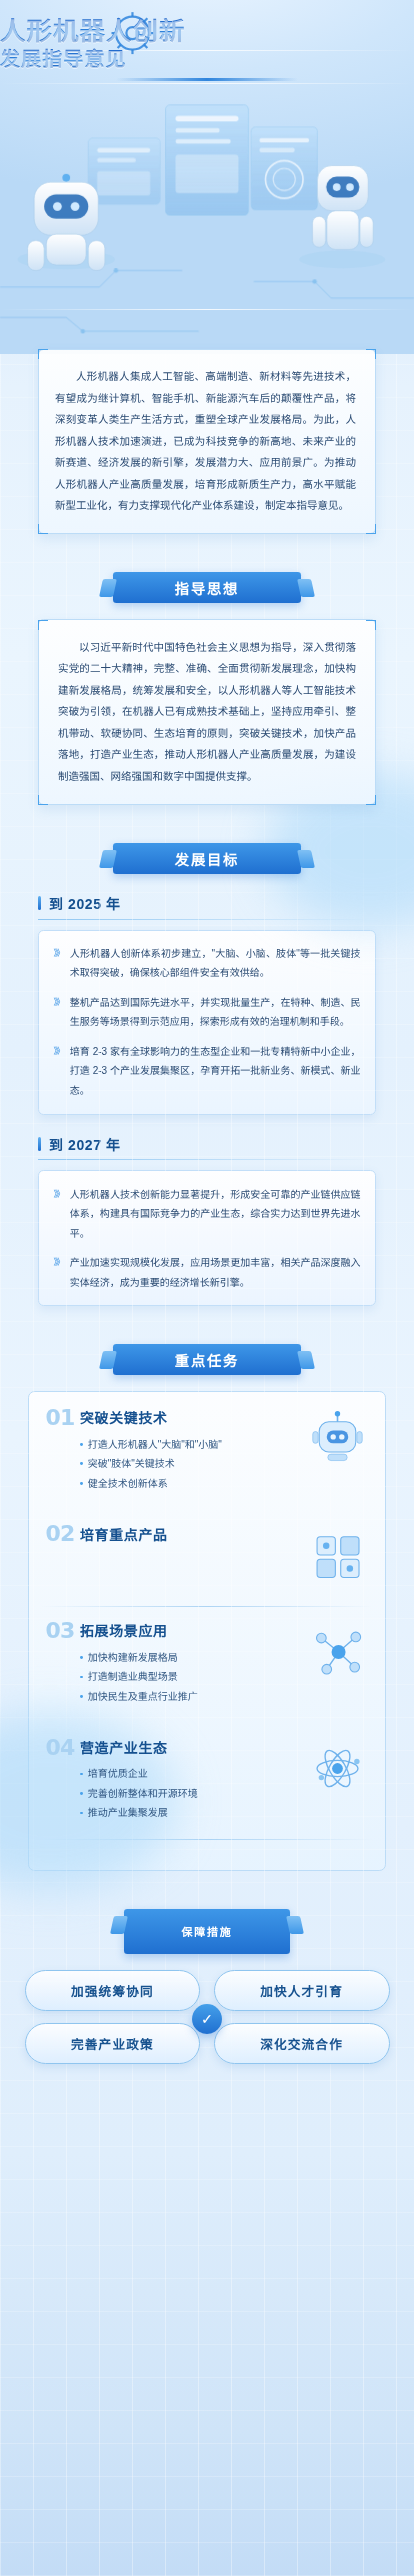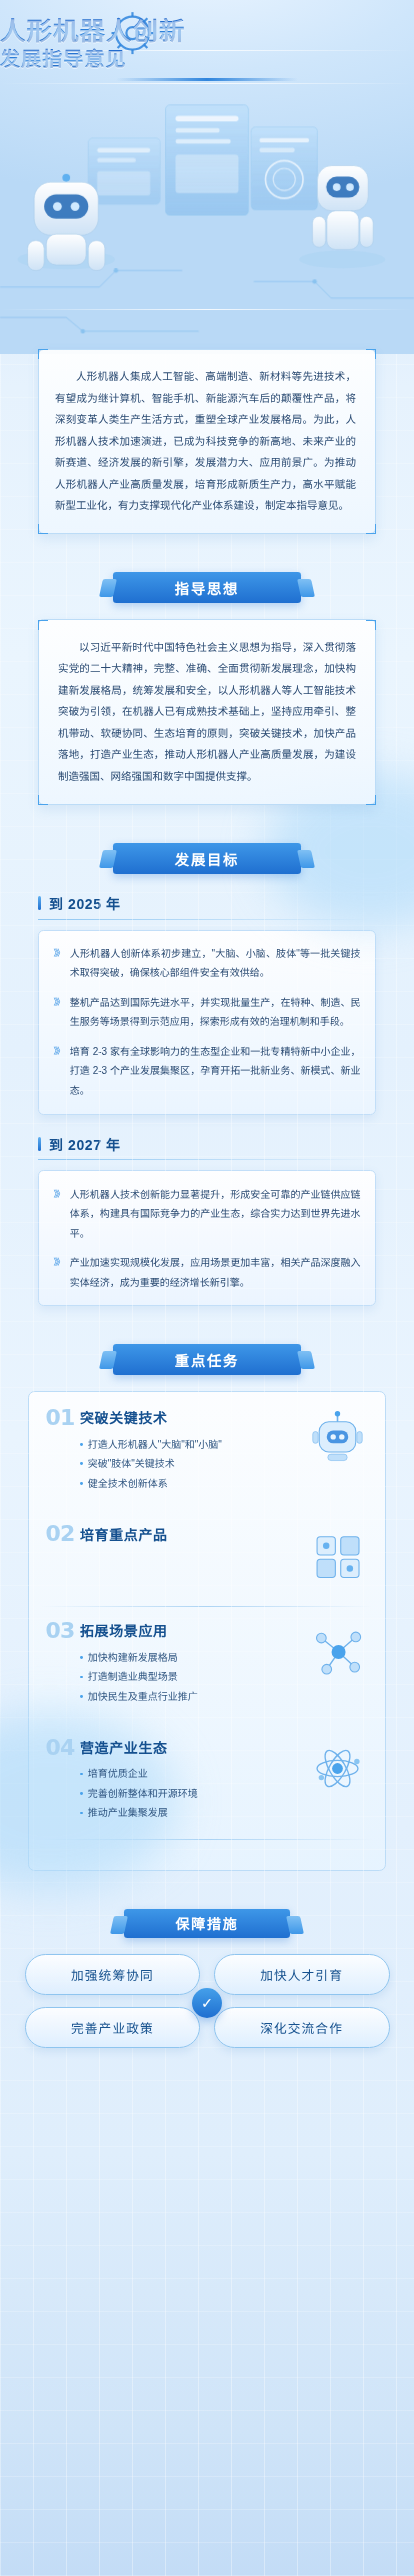--- a/index.html
+++ b/index.html
@@ -107,22 +107,22 @@
     top: 6.6px;
     width: 14.4px; height: 17.7px;
     background: linear-gradient(180deg, #7fc0f4, #3e97e8);
     border-radius: 2.2px;
   }
   .ribbon::before { left: -12px; transform: skewX(-12deg); }
   .ribbon::after  { right: -12px; transform: skewX(12deg); }
 
   .ribbon-small {
     width: 166px;
-    height: 29px;
-    font-size: 14px;
+    height: 45px;
+    font-size: 11px;
   }
 
   
   .card {
     position: relative;
     width: 338px;
     margin: 14.4px auto 0;
     padding: 16.6px 19px;
     background: linear-gradient(180deg, rgba(255,255,255,.92), rgba(238,247,255,.92));
     border: 0.6px solid #bcdcf7;
@@ -266,21 +266,21 @@
   .measure {
     height: 41px;
     display: flex;
     align-items: center;
     justify-content: center;
     border-radius: 22px;
     border: 0.6px solid #8fc5ef;
     background: linear-gradient(180deg, rgba(255,255,255,.9), rgba(222,239,255,.9));
     color: #17528f;
     font-size: 12.7px;
-    font-weight: normal;
+    font-weight: bold;
     letter-spacing: 1.1px;
     box-shadow: 0 3.3px 8.8px rgba(60,130,200,.14);
   }
   .check-badge {
     position: absolute;
     width: 30px; height: 30px;
     border-radius: 50%;
     background: linear-gradient(180deg, #45a0ea, #1f6fd0);
     box-shadow: 0 3.3px 8.8px rgba(31,111,208,.35);
     display: flex; align-items: center; justify-content: center;

